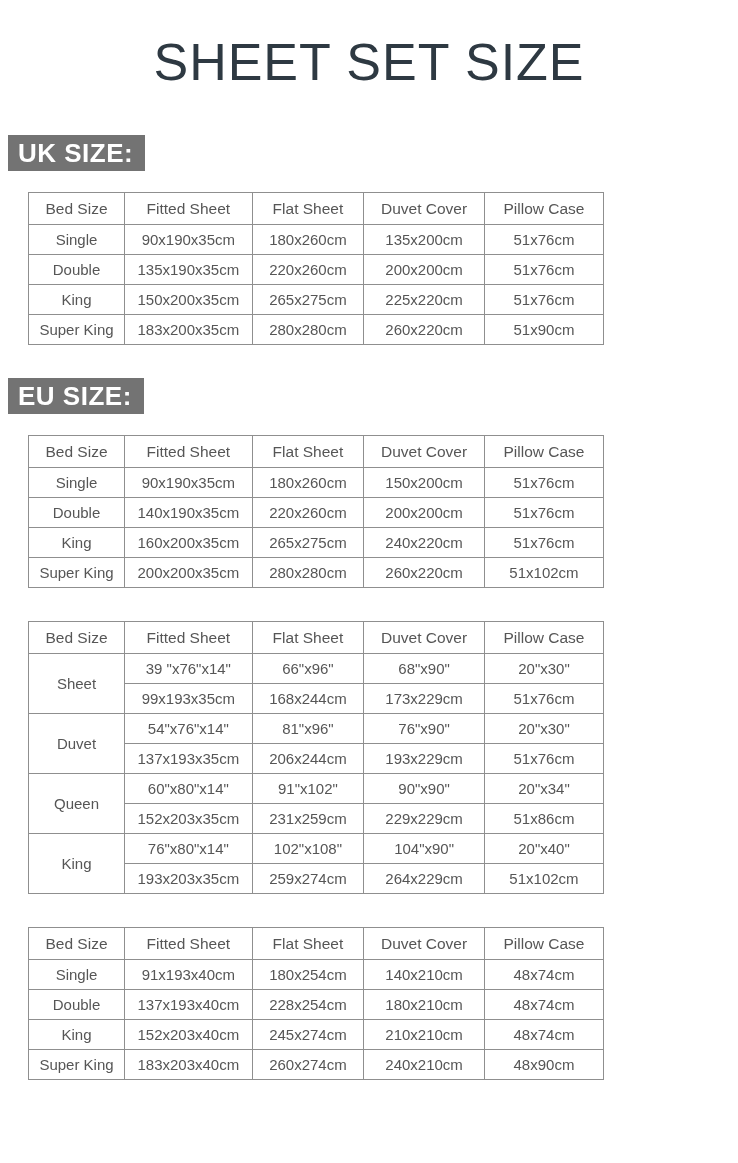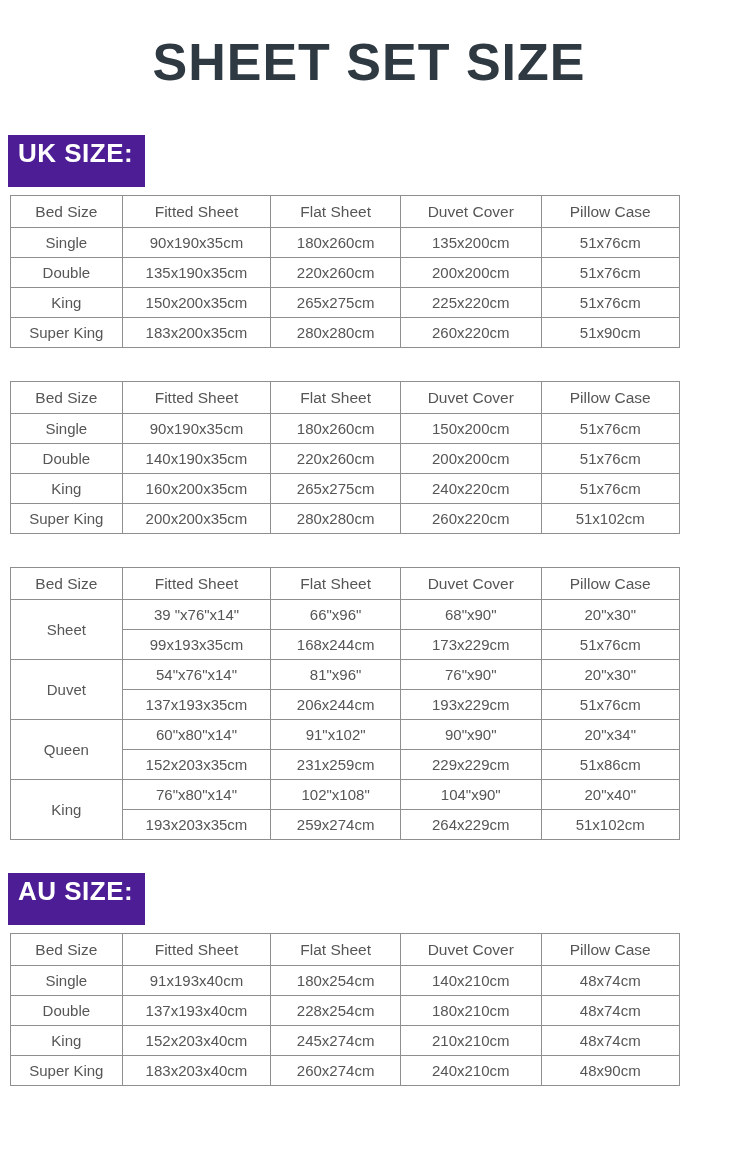--- a/index.html
+++ b/index.html
@@ -13,42 +13,42 @@
     width: 738px;
     min-height: 1163px;
     box-sizing: border-box;
     padding-top: 34px;
   }
   .page-title {
     margin: 0 0 44px 0;
     text-align: center;
     font-size: 52px;
     line-height: 1.1;
-    font-weight: bold;
+    font-weight: normal;
     letter-spacing: 1px;
     color: #2e3942;
   }
   .section { margin-bottom: 33px; }
   .size-label {
     display: inline-block;
-    background: #4c1d95;
+    background: #737373;
     color: #ffffff;
     font-size: 26px;
     font-weight: bold;
     line-height: 36px;
     height: 36px;
-    padding: 0 12px 16px 10px;
-    margin: 0 0 8px 8px;
+    padding: 0 12px 0 10px;
+    margin: 0 0 21px 8px;
     letter-spacing: 0.5px;
   }
   table.size-table {
     border-collapse: collapse;
     table-layout: fixed;
-    width: 670px;
-    margin-left: 10px;
+    width: 576px;
+    margin-left: 28px;
   }
   .size-table th, .size-table td {
     border: 1px solid #8f8f8f;
     text-align: center;
     vertical-align: middle;
     color: #565656;
     font-size: 15px;
     font-weight: normal;
     padding: 0;
     height: 29px;
@@ -114,20 +114,21 @@
               <td>183x200x35cm</td>
               <td>280x280cm</td>
               <td>260x220cm</td>
               <td>51x90cm</td>
             </tr>
           </tbody>
     </table>
   </div>
 
   <div class="section">
+    <div class="size-label">EU SIZE:</div>
     <table class="size-table">
       <colgroup>
         <col class="col-bed">
             <col class="col-fitted">
             <col class="col-flat">
             <col class="col-duvet">
             <col class="col-pillow">
       </colgroup>
       <thead>
         <tr>
@@ -240,21 +241,20 @@
               <td>193x203x35cm</td>
               <td>259x274cm</td>
               <td>264x229cm</td>
               <td>51x102cm</td>
             </tr>
           </tbody>
     </table>
   </div>
 
   <div class="section">
-    <div class="size-label">AU SIZE:</div>
     <table class="size-table">
       <colgroup>
         <col class="col-bed">
             <col class="col-fitted">
             <col class="col-flat">
             <col class="col-duvet">
             <col class="col-pillow">
       </colgroup>
       <thead>
         <tr>

